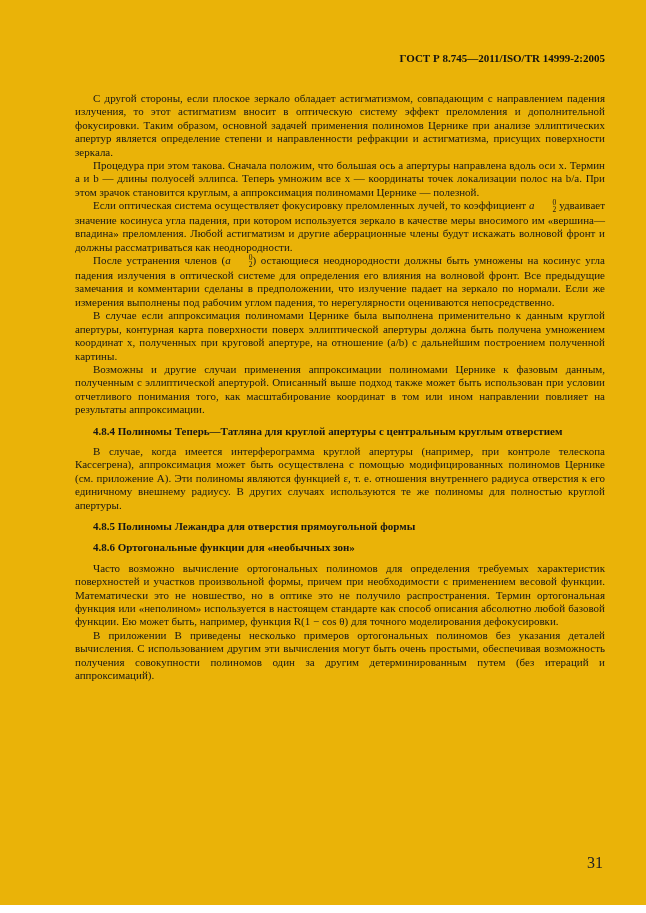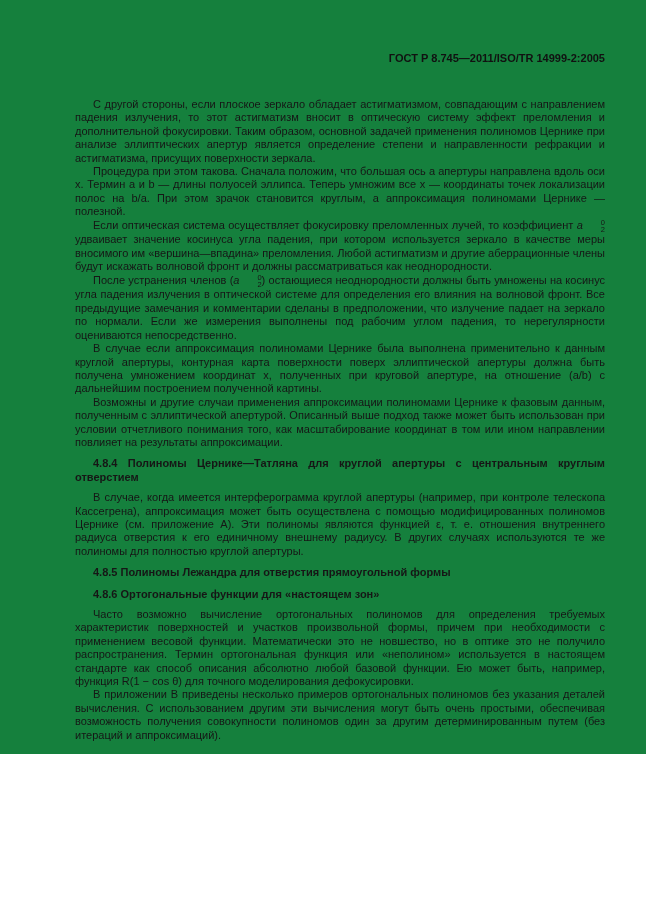--- a/index.html
+++ b/index.html
@@ -1,39 +1,39 @@
 <!DOCTYPE html>
 <html lang="ru"><head>
 <meta charset="utf-8">
 <style>
   * { margin: 0; padding: 0; box-sizing: border-box; }
   html, body { background: #ffffff; }
   .page {
     position: relative;
     width: 646px;
-    height: 754px;
-    background: #15803d;
-    font-family: Liberation Sans, sans-serif;
+    height: 905px;
+    background: #eab308;
+    font-family: Liberation Serif, serif;
     color: #151515;
     overflow: hidden;
   }
   .doc-header {
     position: absolute;
     top: 52px;
     left: 75px;
     right: 41px;
     text-align: right;
     font-weight: bold;
     font-size: 11px;
     line-height: 13px;
     color: #111;
   }
   .doc-body {
     position: absolute;
-    top: 98px;
+    top: 92px;
     left: 75px;
     right: 41px;
     font-size: 11px;
     line-height: 13.4px;
     text-align: justify;
     color: #161616;
   }
   .para { text-indent: 18px; }
   .heading {
     font-weight: bold;
@@ -75,28 +75,28 @@
     <p class="para">Процедура при этом такова. Сначала положим, что большая ось a апертуры направлена вдоль оси x. Термин a и b — длины полуосей эллипса. Теперь умножим все x — координаты точек локализации полос на b/a. При этом зрачок становится круглым, а аппроксимация полиномами Цернике — полезной.</p>
 
     <p class="para"><span>Если оптическая система осуществляет фокусировку преломленных лучей, то коэффициент </span><span class="formula"><span class="var">a</span><span class="supsub"><span class="sup">0</span><span class="sub">2</span></span></span><span> удваивает значение косинуса угла падения, при котором используется зеркало в качестве меры вносимого им «вершина—впадина» преломления. Любой астигматизм и другие аберрационные члены будут искажать волновой фронт и должны рассматриваться как неоднородности.</span></p>
 
     <p class="para"><span>После устранения членов (</span><span class="formula"><span class="var">a</span><span class="supsub"><span class="sup">0</span><span class="sub">2</span></span></span><span>) остающиеся неоднородности должны быть умножены на косинус угла падения излучения в оптической системе для определения его влияния на волновой фронт. Все предыдущие замечания и комментарии сделаны в предположении, что излучение падает на зеркало по нормали. Если же измерения выполнены под рабочим углом падения, то нерегулярности оцениваются непосредственно.</span></p>
 
     <p class="para">В случае если аппроксимация полиномами Цернике была выполнена применительно к данным круглой апертуры, контурная карта поверхности поверх эллиптической апертуры должна быть получена умножением координат x, полученных при круговой апертуре, на отношение (a/b) с дальнейшим построением полученной картины.</p>
 
     <p class="para">Возможны и другие случаи применения аппроксимации полиномами Цернике к фазовым данным, полученным с эллиптической апертурой. Описанный выше подход также может быть использован при условии отчетливого понимания того, как масштабирование координат в том или ином направлении повлияет на результаты аппроксимации.</p>
 
-    <p class="heading">4.8.4 Полиномы Цернике—Татляна для круглой апертуры с центральным круглым отверстием</p>
+    <p class="heading">4.8.4 Полиномы Теперь—Татляна для круглой апертуры с центральным круглым отверстием</p>
 
     <p class="para">В случае, когда имеется интерферограмма круглой апертуры (например, при контроле телескопа Кассегрена), аппроксимация может быть осуществлена с помощью модифицированных полиномов Цернике (см. приложение А). Эти полиномы являются функцией ε, т. е. отношения внутреннего радиуса отверстия к его единичному внешнему радиусу. В других случаях используются те же полиномы для полностью круглой апертуры.</p>
 
     <p class="heading">4.8.5 Полиномы Лежандра для отверстия прямоугольной формы</p>
 
 
-    <p class="heading">4.8.6 Ортогональные функции для «настоящем зон»</p>
+    <p class="heading">4.8.6 Ортогональные функции для «необычных зон»</p>
 
     <p class="para">Часто возможно вычисление ортогональных полиномов для определения требуемых характеристик поверхностей и участков произвольной формы, причем при необходимости с применением весовой функции. Математически это не новшество, но в оптике это не получило распространения. Термин ортогональная функция или «неполином» используется в настоящем стандарте как способ описания абсолютно любой базовой функции. Ею может быть, например, функция R(1 − cos θ) для точного моделирования дефокусировки.</p>
 
     <p class="para">В приложении В приведены несколько примеров ортогональных полиномов без указания деталей вычисления. С использованием другим эти вычисления могут быть очень простыми, обеспечивая возможность получения совокупности полиномов один за другим детерминированным путем (без итераций и аппроксимаций).</p>
 
   </div>
 
   <div class="page-number">31</div>
 
 </div>

